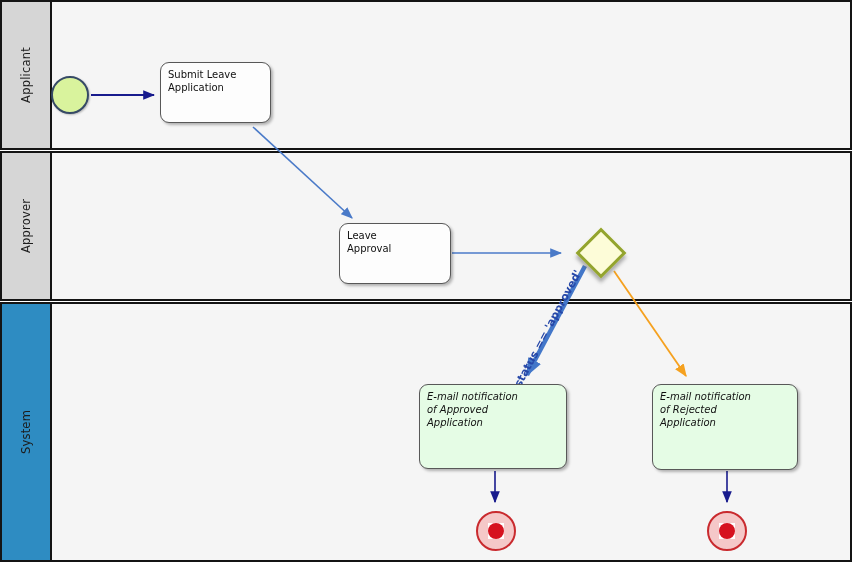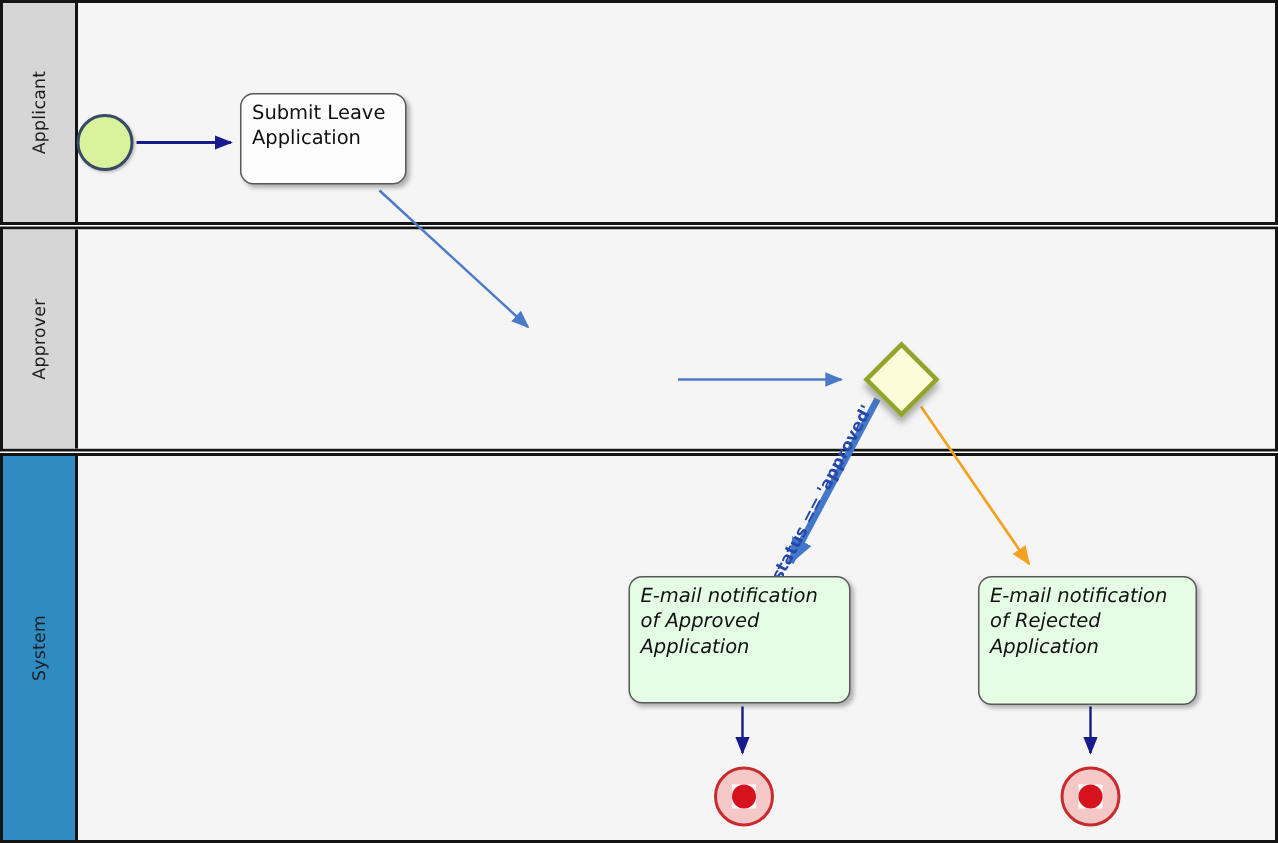--- a/index.html
+++ b/index.html
@@ -22,21 +22,21 @@
   .lane-label{
     transform:rotate(-90deg);white-space:nowrap;
     font-size:11.5px;color:#1d1d1d;letter-spacing:.2px;
   }
   .lane-body{flex:1;background:#f5f5f5;}
   
   .node{position:absolute;box-sizing:border-box;}
   .task{
     background:#fdfdfd;border:1.5px solid #585858;border-radius:9px;
     box-shadow:2px 2px 3px rgba(0,0,0,.28);
-    padding:5px 7px;font-size:13px;line-height:1.3;color:#111;
+    padding:5px 7px;font-size:10px;line-height:1.3;color:#111;
     white-space:pre-line;
   }
   .task.green{background:#e5fce5;font-style:italic;}
   .event-start{
     width:38px;height:38px;border-radius:50%;
     background:#d9f39d;border:2px solid #364a66;
     box-shadow:1px 1px 2px rgba(0,0,0,.25);
   }
   .gateway{
     width:36px;height:36px;transform:rotate(45deg);
@@ -113,20 +113,22 @@
     <path d="M727,471 L727,502" stroke="#181b8d" stroke-width="1.6" fill="none" marker-end="url(#m-navy)"></path>
   </svg>
 
   <div class="cond-label">status == 'approved'</div>
 
   <div class="node event-start" style="left:51px;top:76px"></div>
 
   <div class="node task" style="left:160px;top:62px;width:111px;height:61px">Submit Leave
 Application</div>
 
+  <div class="node task" style="left:339px;top:223px;width:112px;height:61px">Leave
+Approval</div>
 
   <div class="node gateway" style="left:583px;top:235px"></div>
 
   <div class="node task green" style="left:419px;top:384px;width:148px;height:85px">E-mail notification
 of Approved
 Application</div>
 
   <div class="node task green" style="left:652px;top:384px;width:146px;height:86px">E-mail notification
 of Rejected
 Application</div>

